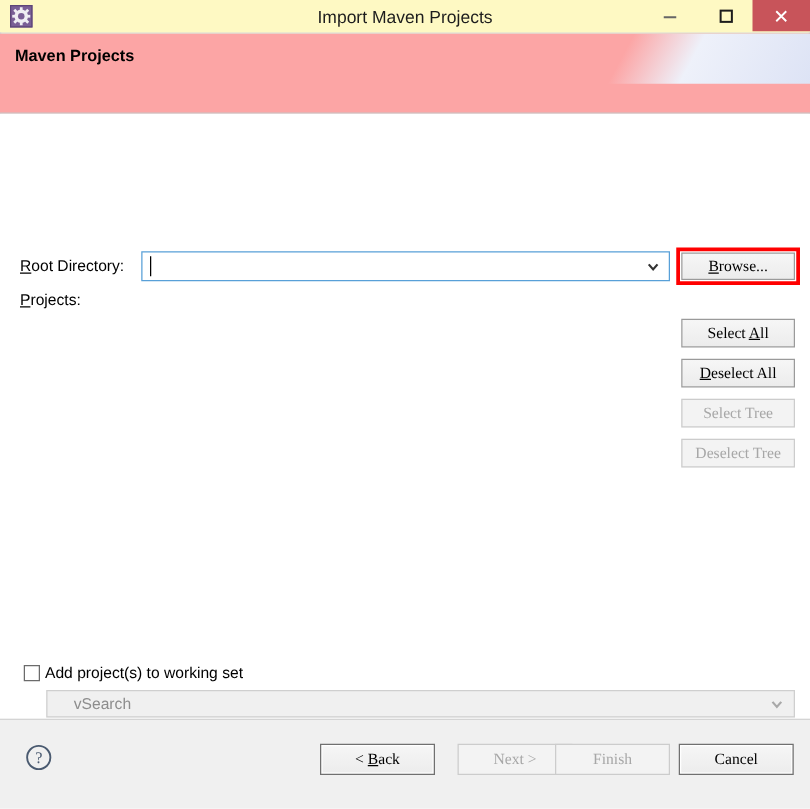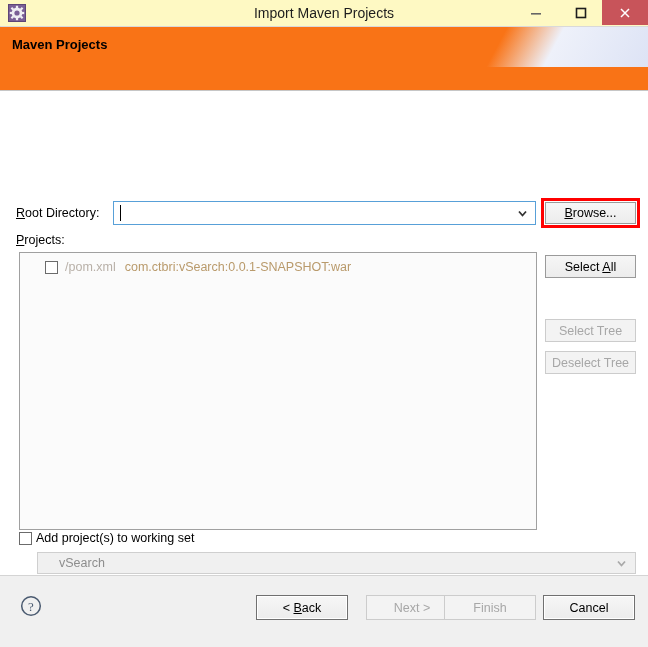--- a/index.html
+++ b/index.html
@@ -73,21 +73,21 @@
     left: 0; top: 0; right: 0; bottom: 0;
     display: flex;
     align-items: center;
     justify-content: center;
   }
 
   
   .wiz-header {
     position: relative;
     height: 63px;
-    background: #f97316;
+    background: #fca5a5;
     border-bottom: 1px solid #c6c6c6;
     overflow: hidden;
   }
   .wiz-banner {
     position: absolute;
     right: 0;
     top: 0;
     width: 240px;
     height: 40px;
     background: linear-gradient(118deg, rgba(255,255,255,0) 38%, #eef1fa 60%, #dde3f5 100%);
@@ -148,21 +148,21 @@
     right: 7px;
     top: 6px;
   }
 
   
   .btn {
     position: absolute;
     background: linear-gradient(180deg, #f6f6f6 0%, #ececec 100%);
     border: 1px solid #9a9a9a;
     box-sizing: border-box;
-    font-family: Liberation Sans, sans-serif;
+    font-family: Liberation Serif, serif;
     font-size: 12.5px;
     color: #000000;
     text-align: center;
     cursor: default;
     padding: 0;
     display: flex;
     align-items: center;
     justify-content: center;
     white-space: nowrap;
   }
@@ -366,30 +366,26 @@
       </span>
     </div>
 
     <div class="annot-red"></div>
     <button class="btn btn-browse">
         <span><u class="mn">B</u>rowse...</span>
       </button>
 
     <div class="lbl lbl-projects"><u class="mn">P</u>rojects:</div>
 
-    <div class="list-box">
-      <div class="list-row">
-        <span class="row-check"></span>
-        <span class="row-path">/pom.xml</span>
-        <span class="row-coord">com.ctbri:vSearch:0.0.1-SNAPSHOT:war</span>
-      </div>
-    </div>
 
     <button class="btn side-btn" style="top:164px">
         <span>Select <u class="mn">A</u>ll</span>
+      </button>
+    <button class="btn side-btn" style="top:196px">
+        <span><u class="mn">D</u>eselect All</span>
       </button>
     <button class="btn side-btn disabled" style="top:228px">
         <span>Select Tree</span>
       </button>
     <button class="btn side-btn disabled" style="top:260px">
         <span>Deselect Tree</span>
       </button>
 
     <span class="chk-ws"></span>
     <div class="lbl lbl-ws">Add project(s) to working set</div>

